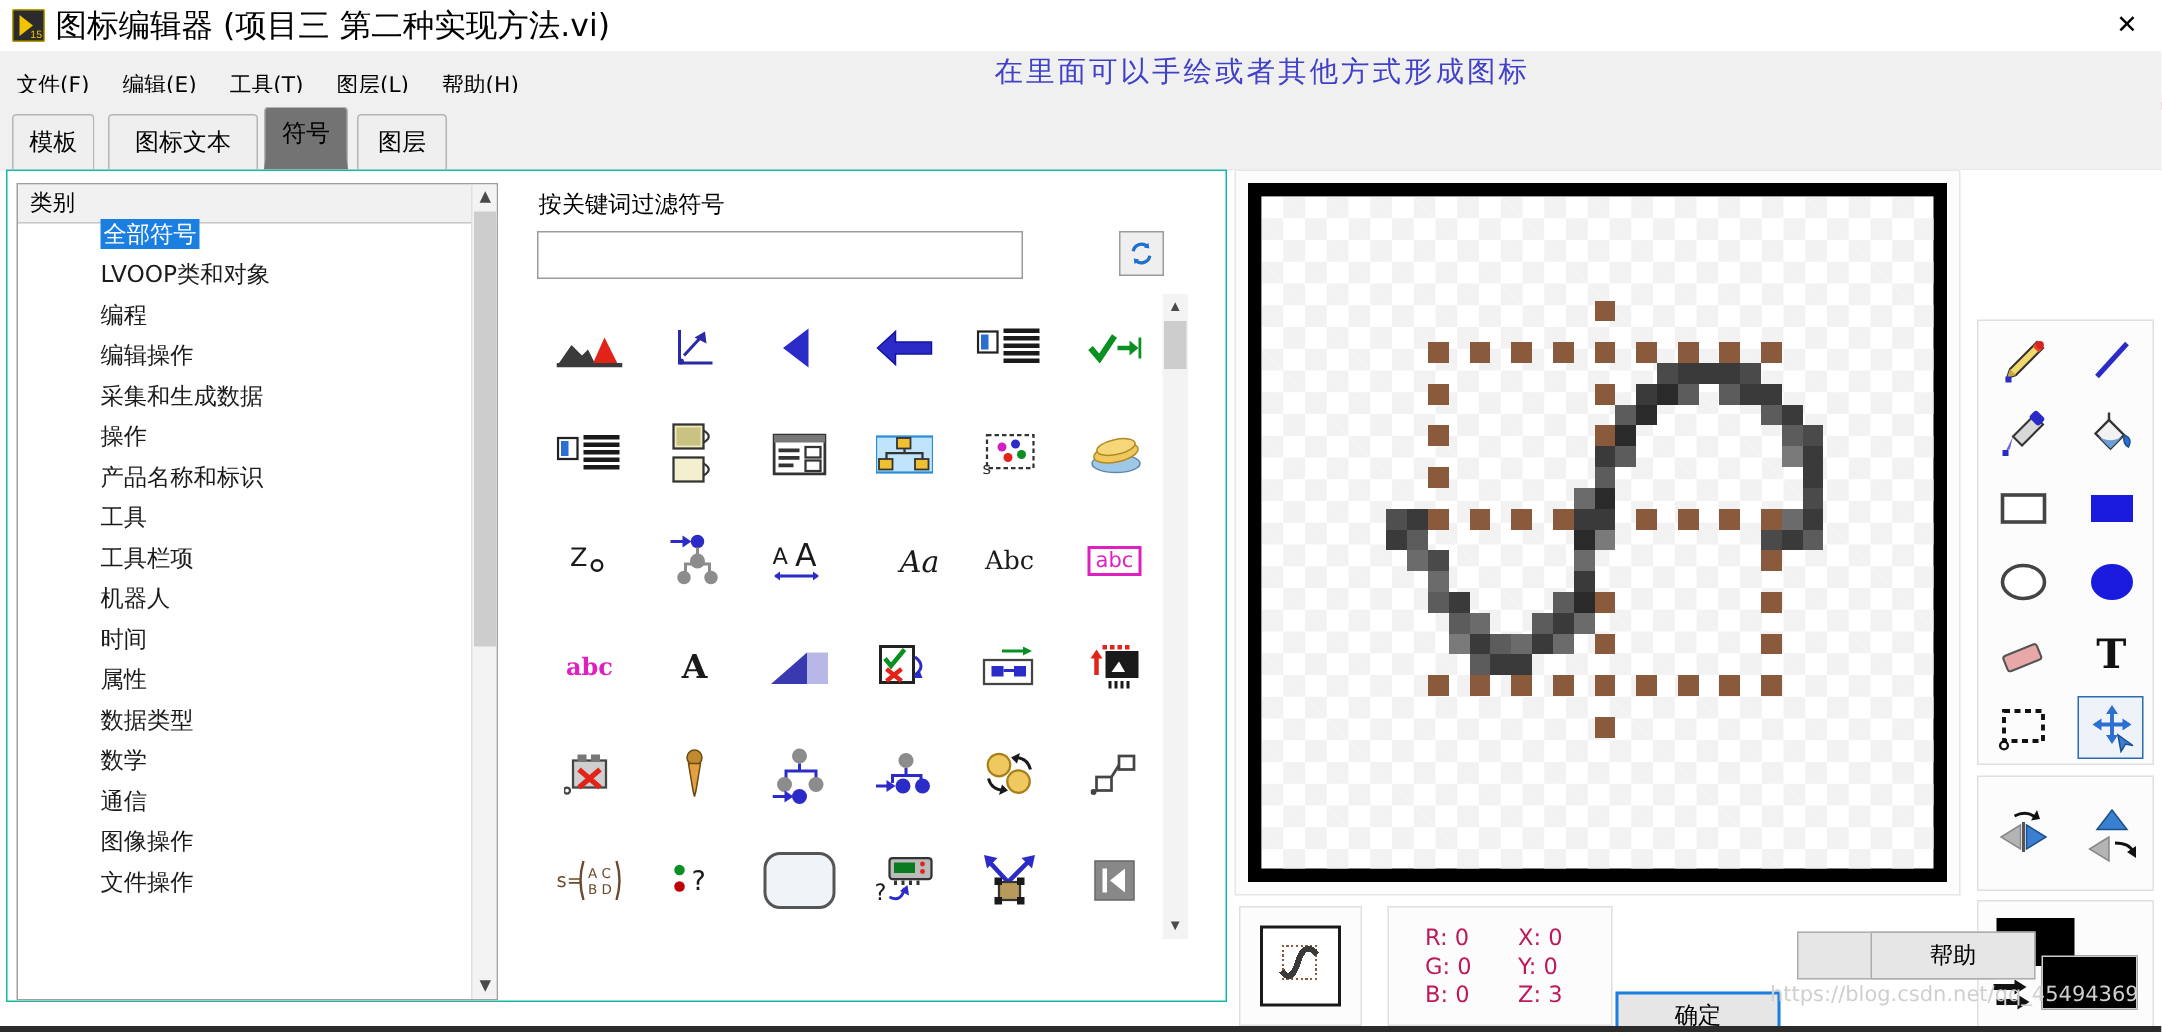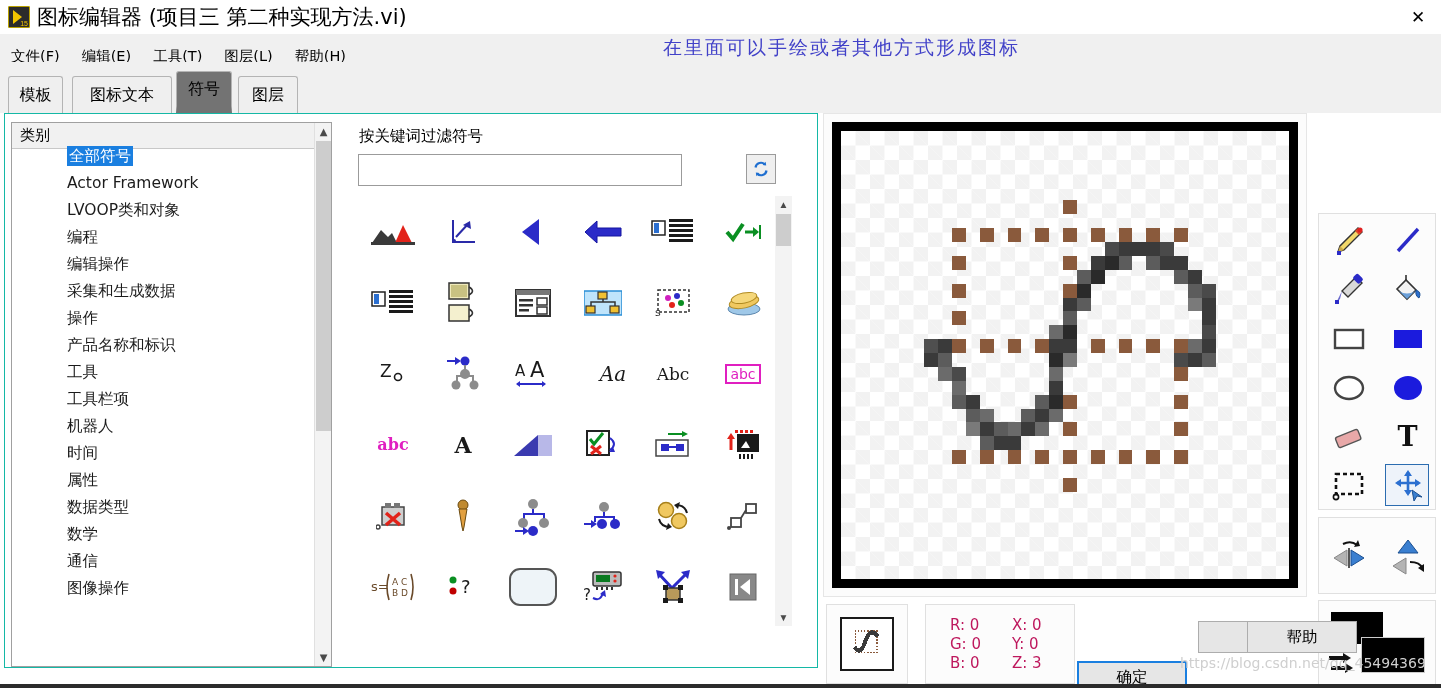--- a/index.html
+++ b/index.html
@@ -366,21 +366,20 @@
 </div>
 
 <div id="content">
 
   <div id="left-outer">
 
     <div id="cat-panel">
       <div id="cat-header">类别</div>
       <div id="cat-list">
           <div class="cat-item selected"><span>全部符号</span></div>
-          <div class="cat-item"><span>Actor Framework</span></div>
           <div class="cat-item"><span>LVOOP类和对象</span></div>
           <div class="cat-item"><span>编程</span></div>
           <div class="cat-item"><span>编辑操作</span></div>
           <div class="cat-item"><span>采集和生成数据</span></div>
           <div class="cat-item"><span>操作</span></div>
           <div class="cat-item"><span>产品名称和标识</span></div>
           <div class="cat-item"><span>工具</span></div>
           <div class="cat-item"><span>工具栏项</span></div>
           <div class="cat-item"><span>机器人</span></div>
           <div class="cat-item"><span>时间</span></div>

